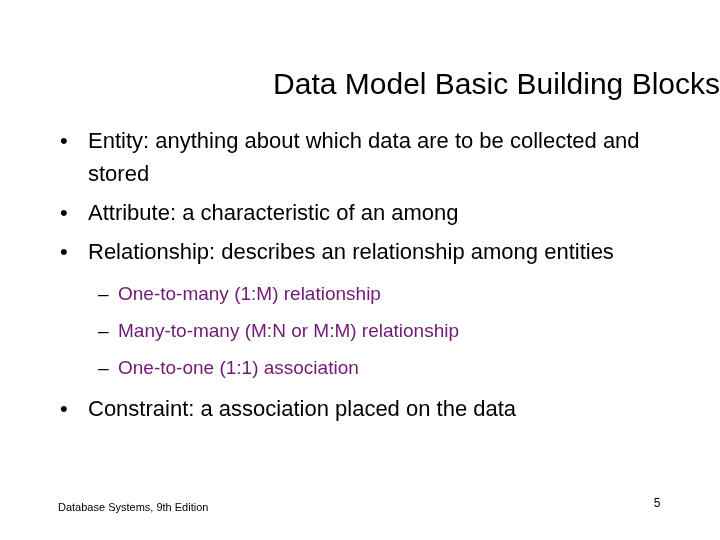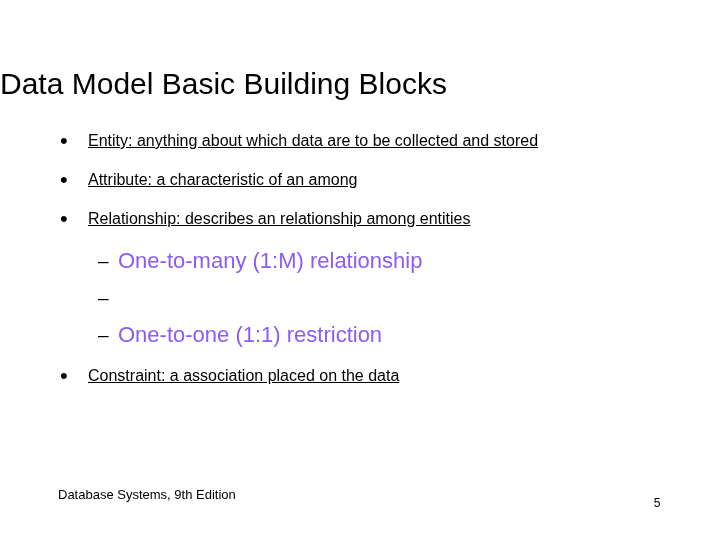--- a/index.html
+++ b/index.html
@@ -21,21 +21,21 @@
     background: #ffffff;
     box-sizing: border-box;
   }
 
   
   #slide-title {
     position: absolute;
     left: 0;
     top: 46px;
     width: 720px;
-    text-align: left;
+    text-align: right;
     font-size: 30px;
     font-weight: normal;
     line-height: 36px;
     letter-spacing: 0px;
     color: #000000;
     white-space: nowrap;
   }
 
   
   #body-content {
@@ -58,25 +58,24 @@
     width: 38px;
     font-size: 22px;
     line-height: 33px;
     text-align: left;
     padding-left: 10px;
     box-sizing: border-box;
     color: #000000;
   }
   .l1-text {
     flex: 1 1 auto;
-    font-size: 16px;
+    font-size: 22px;
     line-height: 33px;
     color: #000000;
     text-indent: 0;
-    text-decoration: underline;
   }
 
   
   .l2-group {
     margin-top: 7px;
     margin-bottom: 6px;
   }
   .l2-item {
     display: flex;
     align-items: flex-start;
@@ -85,34 +84,34 @@
     flex: 0 0 auto;
     width: 68px;
     padding-left: 48px;
     box-sizing: border-box;
     font-size: 19px;
     line-height: 37px;
     color: #000000;
   }
   .l2-text {
     flex: 1 1 auto;
-    font-size: 22px;
+    font-size: 19px;
     line-height: 37px;
-    color: #8b5cf6;
+    color: #701a75;
   }
 
   
   .gap-sm { height: 6px; }
 
   
   #footer-left {
     position: absolute;
     left: 58px;
-    top: 488px;
-    font-size: 13px;
+    top: 500px;
+    font-size: 11px;
     line-height: 14px;
     color: #000000;
     white-space: nowrap;
   }
   #footer-page {
     position: absolute;
     left: 645px;
     top: 496px;
     width: 24px;
     text-align: center;
@@ -151,25 +150,26 @@
 
     <div class="l2-group">
 
       <div class="l2-item">
         <span class="l2-marker">–</span>
         <span class="l2-text">One-to-many (1:M) relationship</span>
       </div>
 
       <div class="l2-item">
         <span class="l2-marker">–</span>
+        <span class="l2-text">Many-to-many (M:N or M:M) relationship</span>
       </div>
 
       <div class="l2-item">
         <span class="l2-marker">–</span>
-        <span class="l2-text">One-to-one (1:1) restriction</span>
+        <span class="l2-text">One-to-one (1:1) association</span>
       </div>
 
     </div>
 
     <div class="l1-item">
       <span class="l1-marker">•</span>
       <span class="l1-text">Constraint: a association placed on the data</span>
     </div>
 
   </div>

